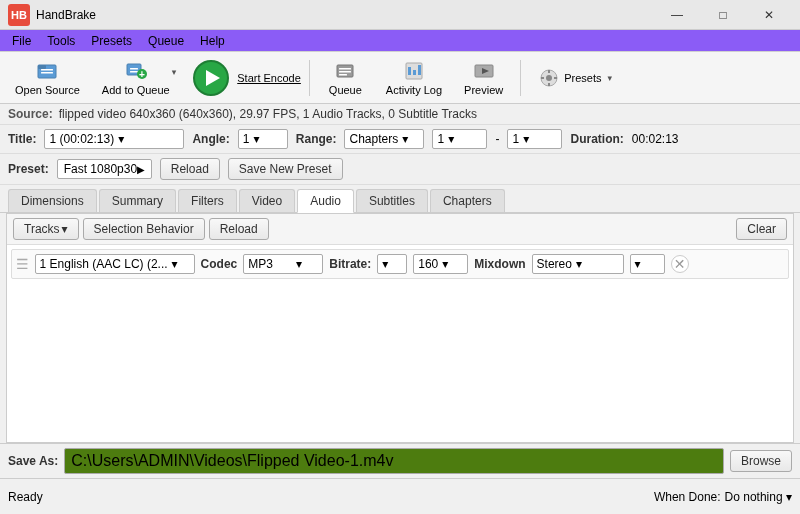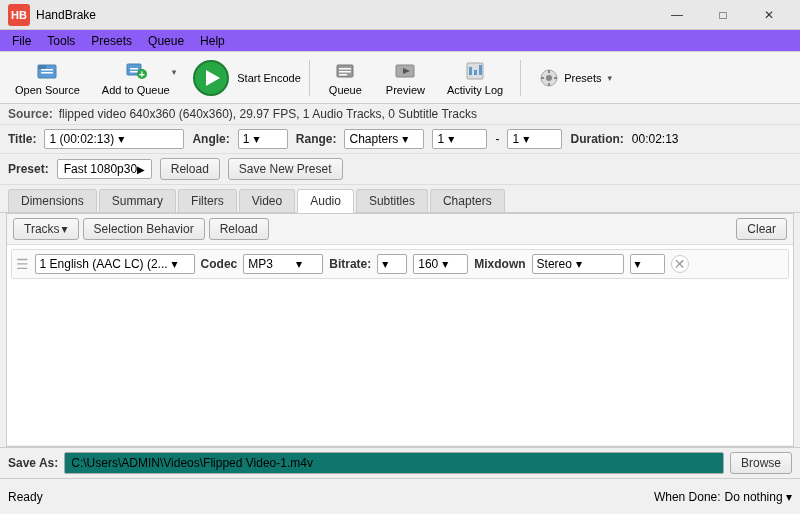--- a/index.html
+++ b/index.html
@@ -276,22 +276,22 @@
       align-items: center;
       gap: 6px;
       border-top: 1px solid #ccc;
       font-size: 12px;
     }
     .save-input {
       flex: 1;
       border: 1px solid #aaa;
       padding: 3px 6px;
       border-radius: 2px;
-      font-size: 12px;
-      background: #0f766e;
+      font-size: 16px;
+      background: #4d7c0f;
     }
 
     
     .status-bar {
       background: #f0f0f0;
       height: 36px;
       display: flex;
       align-items: center;
       padding: 0 8px;
       border-top: 1px solid #ccc;
@@ -379,56 +379,56 @@
             </svg>
         </span>
         <span>Add to Queue</span>
       </div>
       <span class="dropdown-arrow" style="margin-top:-12px;">▾</span>
     </button>
 
     <div class="start-btn">
       <div class="play-triangle"></div>
     </div>
-    <span style="font-size:11px;">Start Encode</span>
+    <span style="font-size:11px;text-decoration:underline;">Start Encode</span>
 
     <div class="toolbar-divider"></div>
 
     <button class="toolbar-btn">
       <span class="toolbar-icon">
         <svg width="22" height="22" viewBox="0 0 22 22">
             <rect x="3" y="5" width="16" height="12" rx="1" fill="#999" stroke="#777" stroke-width="1"></rect>
             <rect x="5" y="8" width="12" height="1.5" fill="white" rx="0.5"></rect>
             <rect x="5" y="11" width="12" height="1.5" fill="white" rx="0.5"></rect>
             <rect x="5" y="14" width="8" height="1.5" fill="white" rx="0.5"></rect>
           </svg>
       </span>
       <span>Queue</span>
     </button>
 
     <button class="toolbar-btn">
       <span class="toolbar-icon">
         <svg width="22" height="22" viewBox="0 0 22 22">
-            <rect x="2" y="5" width="18" height="12" rx="1" fill="#aaa" stroke="#888" stroke-width="1"></rect>
-            <polygon points="9,8 16,11 9,14" fill="#555"></polygon>
-          </svg>
-      </span>
-      <span>Preview</span>
-    </button>
-
-    <button class="toolbar-btn">
-      <span class="toolbar-icon">
-        <svg width="22" height="22" viewBox="0 0 22 22">
             <rect x="3" y="3" width="16" height="16" rx="1" fill="#ddd" stroke="#aaa" stroke-width="1"></rect>
             <rect x="5" y="7" width="3" height="8" fill="#5b9bd5"></rect>
             <rect x="10" y="10" width="3" height="5" fill="#5b9bd5"></rect>
             <rect x="15" y="5" width="3" height="10" fill="#5b9bd5"></rect>
           </svg>
       </span>
       <span>Activity Log</span>
+    </button>
+
+    <button class="toolbar-btn">
+      <span class="toolbar-icon">
+        <svg width="22" height="22" viewBox="0 0 22 22">
+            <rect x="2" y="5" width="18" height="12" rx="1" fill="#aaa" stroke="#888" stroke-width="1"></rect>
+            <polygon points="9,8 16,11 9,14" fill="#555"></polygon>
+          </svg>
+      </span>
+      <span>Preview</span>
     </button>
 
     <div class="toolbar-divider"></div>
 
     <button class="toolbar-btn" style="flex-direction:row;gap:4px;">
       <span class="toolbar-icon">
         <svg width="22" height="22" viewBox="0 0 22 22">
             <circle cx="11" cy="11" r="8" fill="#ddd" stroke="#aaa" stroke-width="1"></circle>
             <circle cx="11" cy="11" r="3" fill="#888"></circle>
             <rect x="10" y="3" width="2" height="3" fill="#888"></rect>

